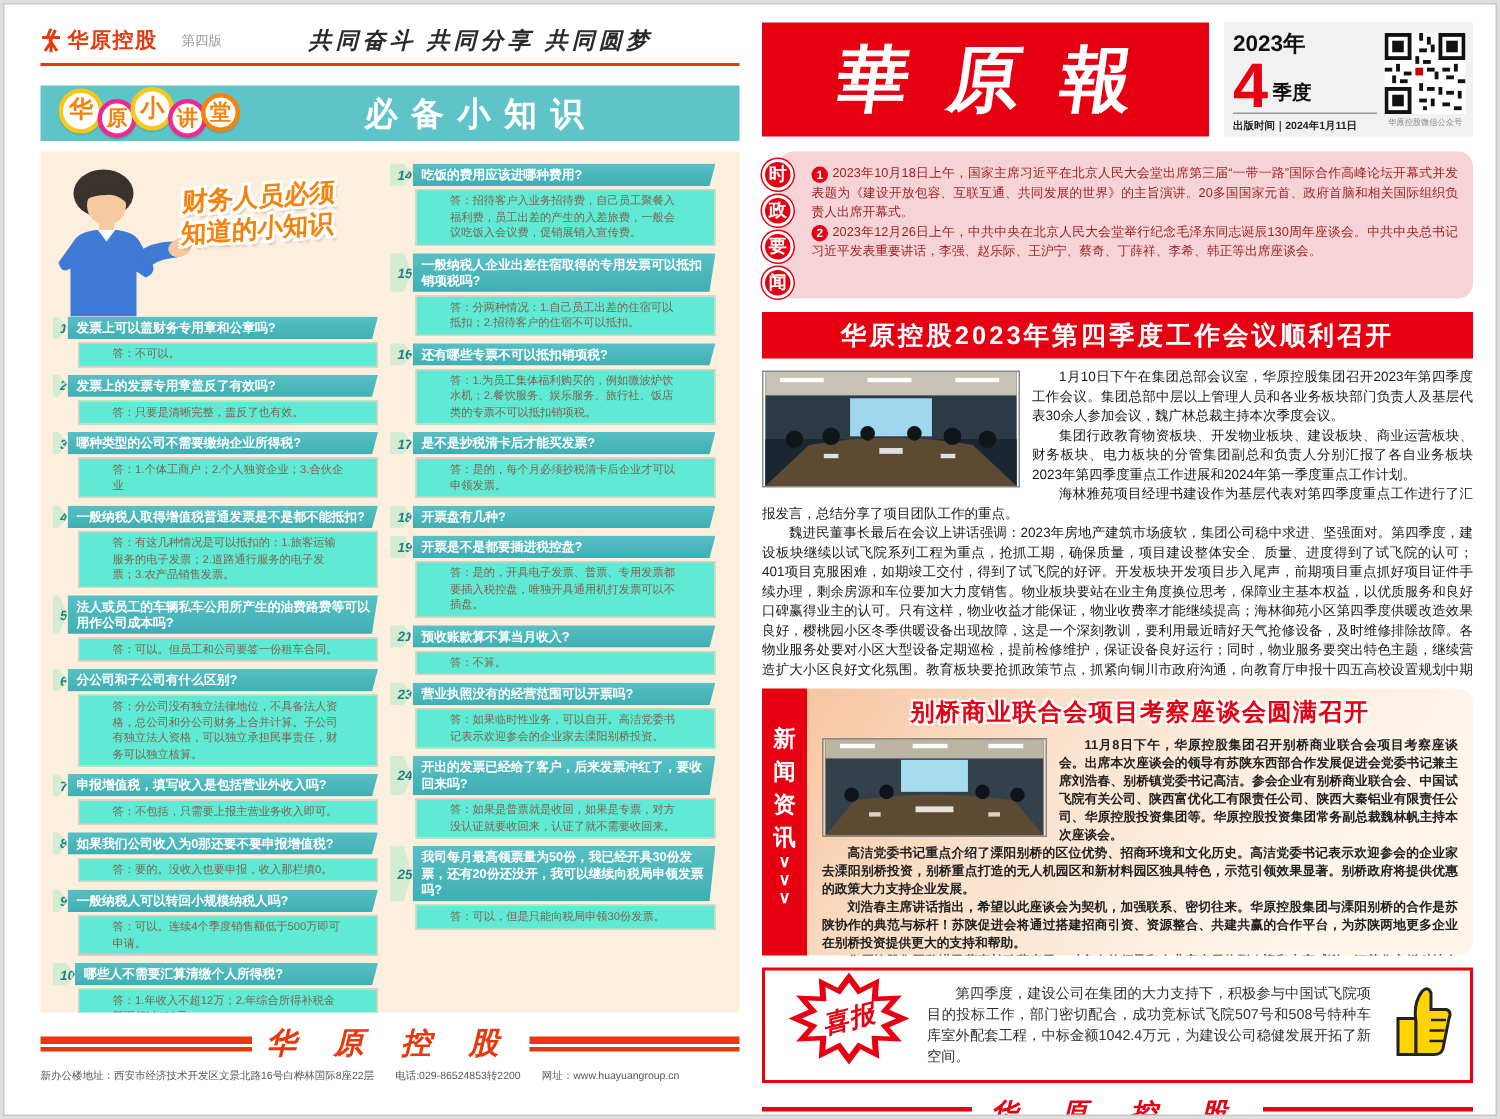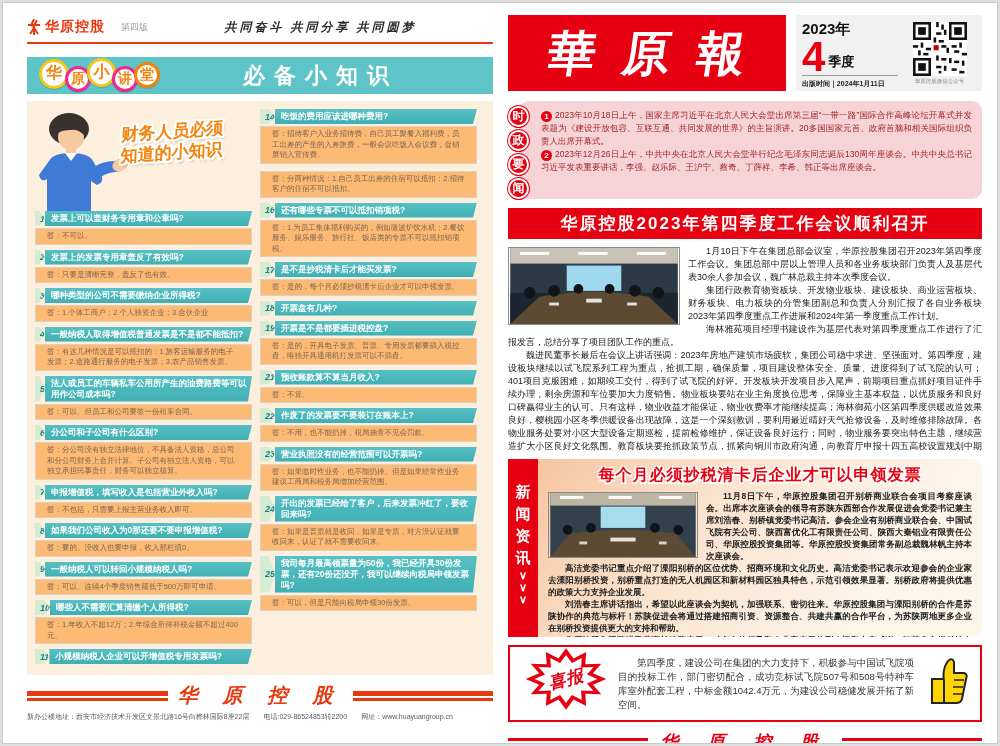--- a/index.html
+++ b/index.html
@@ -8,21 +8,21 @@
   .paper { position:absolute; inset:2px; background:#ffffff; border:1px solid #c9c9c9;
            display:flex; gap:15px; padding:12px 15px 8px 24px; overflow:hidden; }
 
   
   .page-left { width:466px; flex:none; display:flex; flex-direction:column; }
   .lp-header { display:flex; align-items:center; height:24px; }
   .lp-logo { display:flex; align-items:center; gap:4px; }
   .lp-logo-text { color:#e8380d; font-weight:bold; font-size:14px; letter-spacing:1px; }
   .lp-edition { color:#9a9a9a; font-size:9px; margin-left:16px; }
   .lp-slogan { flex:1; text-align:center; font-family:"Liberation Serif", serif; font-style:italic;
-               font-weight:bold; font-size:12px; color:#2b2b2b; letter-spacing:3px; }
+               font-weight:bold; font-size:15px; color:#2b2b2b; letter-spacing:3px; }
   .lp-rule { height:2px; background:#e8380d; margin-top:3px; }
 
   .lp-banner { margin-top:13px; height:37px; background:#5fc4c7; display:flex; align-items:center; padding:0 12px; }
   .bubbles { display:flex; align-items:center; }
   .bubble { width:26px; height:26px; border-radius:50%; background:#fff; color:#f5820b;
             font-weight:bold; font-size:14px; display:flex; align-items:center; justify-content:center;
             margin-left:-4px; box-shadow:0 1px 1px rgba(0,0,0,.15); }
   .bubble:nth-child(1){ border:3px solid #f6c81e; width:30px; height:30px; font-size:16px; margin-left:0; transform:translateY(-2px);}
   .bubble:nth-child(2){ border:3px solid #ec2a90; transform:translateY(3px);}
   .bubble:nth-child(3){ border:3px solid #f6c81e; width:29px; height:29px; font-size:16px; transform:translateY(-3px);}
@@ -41,39 +41,39 @@
                                0 -2px 0 #fff, 0 2px 0 #fff, -2px 0 0 #fff, 2px 0 0 #fff, 2px 3px 2px rgba(0,0,0,.25); }
 
   .qa-item { margin-bottom:5px; }
   .qa-head { display:flex; align-items:stretch; min-height:15px; }
   .qa-num { background:#d6ecd2; color:#1e7f85; font-size:9px; font-weight:bold; font-style:italic;
             padding:2px 0 2px 5px; display:flex; align-items:center; flex:none;
             clip-path:polygon(0 0, calc(100% - 6px) 0, 100% 50%, calc(100% - 6px) 100%, 0 100%); }
   .qa-q { flex:1; background:linear-gradient(180deg,#58c0c4,#3fafb3); color:#fff; font-size:8.5px;
           font-weight:bold; padding:2px 5px 2px 6px; display:flex; align-items:center; line-height:11px;
           clip-path:polygon(0 0, 100% 0, calc(100% - 4px) 100%, 0 100%); }
-  .qa-a { background:#fdba74; border:1px solid #d9d2c2; color:#7d6450; font-size:7.5px; line-height:10.5px;
-          padding:2px 11px; margin-top:2px; }
+  .qa-a { background:#5eead4; border:1px solid #d9d2c2; color:#7d6450; font-size:7.5px; line-height:10.5px;
+          padding:2px 22px; margin-top:2px;margin-left:17px; }
 
   .lp-footer { margin-top:7px; }
   .brand-row { display:flex; align-items:center; gap:10px; }
   .bars { flex:1; display:flex; flex-direction:column; gap:2px; }
   .bars i { display:block; background:#e8380d; }
   .bars i:nth-child(1){ height:5px; } .bars i:nth-child(2){ height:3px; }
   .lp-brand-text { color:#e8380d; font-weight:bold; font-size:20px; letter-spacing:10px;
                    font-family:"Liberation Serif", serif; font-style:italic; white-space:nowrap; }
   .addr-row { display:flex; gap:14px; font-size:7px; color:#5a5a5a; margin-top:3px; white-space:nowrap; }
 
   
   .page-right { flex:1; display:flex; flex-direction:column; }
   .masthead { display:flex; height:76px; gap:10px; flex:none; }
   .mast-red { flex:1; background:#e60012; display:flex; align-items:center; justify-content:center; }
   .mast-title { color:#fff; font-family:"DejaVu Serif", serif; font-weight:bold; font-size:48px;
                 letter-spacing:0.55em; text-indent:0.55em; transform:skewX(-8deg); line-height:1; }
-  .mast-side { width:186px; flex:none; background:#f1f1f1; display:flex; padding:5px 6px; gap:5px; }
+  .mast-side { width:166px; flex:none; background:#f1f1f1; display:flex; padding:5px 6px; gap:5px; }
   .mast-date { width:96px; flex:none; display:flex; flex-direction:column; }
   .m-year { font-size:15px; font-weight:bold; color:#111; }
   .m-qrow { display:flex; align-items:flex-end; flex:1; }
   .m-qnum { font-size:42px; color:#e60012; font-weight:bold; line-height:0.85; }
   .m-qlabel { font-size:13px; color:#111; font-weight:bold; margin:0 0 4px 3px; }
   .m-publish { font-size:7px; font-weight:bold; color:#222; border-top:1px solid #9a9a9a; padding-top:3px; white-space:nowrap; }
   .mast-qr { flex:1; display:flex; flex-direction:column; align-items:center; justify-content:center; }
   .qr-caption { font-size:5.5px; color:#8a8a8a; margin-top:2px; white-space:nowrap; }
 
   .politics { display:flex; margin-top:10px; flex:none; }
@@ -251,20 +251,24 @@
       <div class="qa-col" id="qa-col-2">
 
       <div class="qa-item">
             <div class="qa-head">
               <span class="qa-num">14</span>
               <span class="qa-q">吃饭的费用应该进哪种费用?</span>
             </div>
             <div class="qa-a">答：招待客户入业务招待费，自己员工聚餐入福利费，员工出差的产生的入差旅费，一般会议吃饭入会议费，促销展销入宣传费。</div>
           </div>
           <div class="qa-item">
+            <div class="qa-head">
+              <span class="qa-num">15</span>
+              <span class="qa-q">一般纳税人企业出差住宿取得的专用发票可以抵扣销项税吗?</span>
+            </div>
             <div class="qa-a">答：分两种情况：1.自己员工出差的住宿可以抵扣；2.招待客户的住宿不可以抵扣。</div>
           </div>
           <div class="qa-item">
             <div class="qa-head">
               <span class="qa-num">16</span>
               <span class="qa-q">还有哪些专票不可以抵扣销项税?</span>
             </div>
             <div class="qa-a">答：1.为员工集体福利购买的，例如微波炉饮水机；2.餐饮服务、娱乐服务、旅行社、饭店类的专票不可以抵扣销项税。</div>
           </div>
           <div class="qa-item">
@@ -289,31 +293,24 @@
           </div>
           <div class="qa-item">
             <div class="qa-head">
               <span class="qa-num">21</span>
               <span class="qa-q">预收账款算不算当月收入?</span>
             </div>
             <div class="qa-a">答：不算。</div>
           </div>
           <div class="qa-item">
             <div class="qa-head">
-              <span class="qa-num">22</span>
-              <span class="qa-q">作废了的发票要不要装订在账本上?</span>
-            </div>
-            <div class="qa-a">答：不用，也不能扔掉，税局抽查不见会罚款。</div>
-          </div>
-          <div class="qa-item">
-            <div class="qa-head">
               <span class="qa-num">23</span>
               <span class="qa-q">营业执照没有的经营范围可以开票吗?</span>
             </div>
-            <div class="qa-a">答：如果临时性业务，也不能扔掉。但是如果经常性业务建议工商局和税务局增加经营范围。</div>
+            <div class="qa-a">答：如果临时性业务，可以自开。高洁党委书记表示欢迎参会的企业家去溧阳别桥投资。</div>
           </div>
           <div class="qa-item">
             <div class="qa-head">
               <span class="qa-num">24</span>
               <span class="qa-q">开出的发票已经给了客户，后来发票冲红了，要收回来吗?</span>
             </div>
             <div class="qa-a">答：如果是普票就是收回，如果是专票，对方没认证就要收回来，认证了就不需要收回来。</div>
           </div>
           <div class="qa-item">
             <div class="qa-head">
@@ -451,21 +448,21 @@
       <div class="news-label">
         <span>新</span>
         <span>闻</span>
         <span>资</span>
         <span>讯</span>
         <span class="v">∨</span>
         <span class="v">∨</span>
         <span class="v">∨</span>
       </div>
       <div class="news-box">
-        <div class="news-headline">每个月必须抄税清卡后企业才可以申领发票</div>
+        <div class="news-headline">别桥商业联合会项目考察座谈会圆满召开</div>
         <div class="news-body">
           <svg class="photo ph-left" width="150" height="66" viewBox="0 0 150 66">
             <rect width="150" height="66" fill="#33414d"></rect>
             <rect width="150" height="13" fill="#bdb5a4"></rect>
             <rect x="10" y="3" width="24" height="3" fill="#fff"></rect>
               <rect x="60" y="3" width="24" height="3" fill="#fff"></rect>
               <rect x="112" y="3" width="24" height="3" fill="#fff"></rect>
             <rect x="52" y="14" width="46" height="22" fill="#a7dcec"></rect>
             <path d="M20 42 Q75 34 130 42 L150 66 L0 66 Z" fill="#5d4a33"></path>
             <circle cx="18" cy="38" r="5" fill="#0f141a"></circle>

